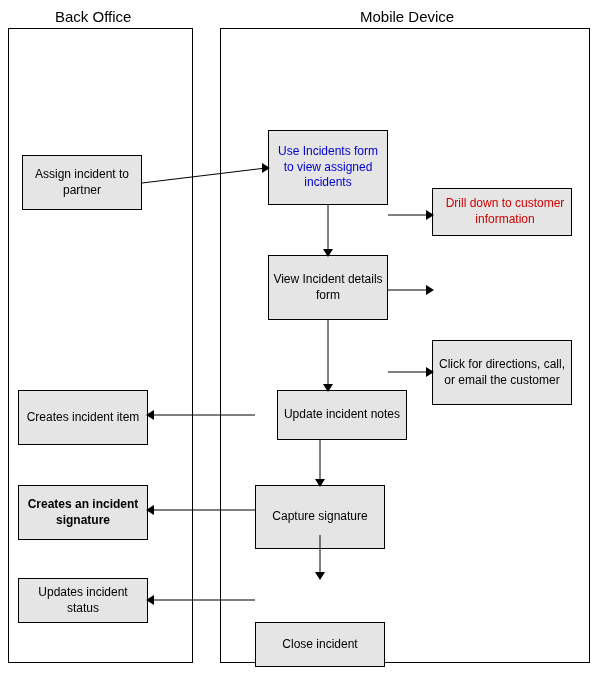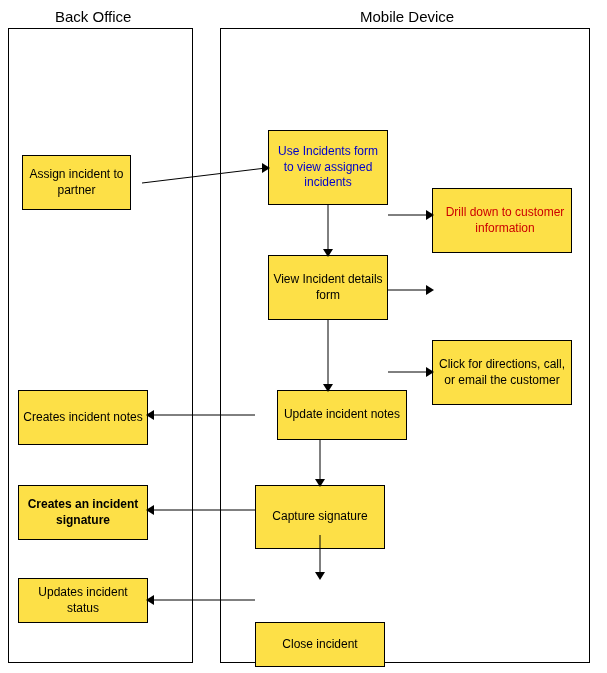--- a/index.html
+++ b/index.html
@@ -35,21 +35,21 @@
       left: 8px;
       width: 185px;
     }
     .mobile-col {
       left: 220px;
       width: 370px;
     }
     .flow-box {
       position: absolute;
       border: 1px solid #000;
-      background: #fde047;
+      background: #e5e5e5;
       text-align: center;
       display: flex;
       align-items: center;
       justify-content: center;
       padding: 4px;
       line-height: 1.3;
     }
     .flow-box.blue-text { color: #0000cc; }
     .flow-box.red-text { color: #cc0000; }
     .flow-box.green-text { color: #006600; }
@@ -58,26 +58,26 @@
 <body>
 
 <div class="diagram-container">
 
   <div class="section-label" style="left: 55px;">Back Office</div>
   <div class="section-label" style="left: 360px;">Mobile Device</div>
 
   <div class="column-box back-office-col"></div>
   <div class="column-box mobile-col"></div>
 
-  <div class="flow-box" style="left: 22px; top: 155px; width: 109px; height: 55px;">
+  <div class="flow-box" style="left: 22px; top: 155px; width: 120px; height: 55px;">
     <span>Assign incident to partner</span>
   </div>
 
   <div class="flow-box" style="left: 18px; top: 390px; width: 130px; height: 55px;">
-    <span>Creates incident notes</span>
+    <span>Creates incident item</span>
   </div>
 
   <div class="flow-box" style="left: 18px; top: 485px; width: 130px; height: 55px; font-weight: bold;">
     <span>Creates an incident signature</span>
   </div>
 
   <div class="flow-box" style="left: 18px; top: 578px; width: 130px; height: 45px;">
     <span>Updates incident status</span>
   </div>
 
@@ -94,21 +94,21 @@
   </div>
 
   <div class="flow-box" style="left: 255px; top: 485px; width: 130px; height: 64px;">
     <span>Capture signature</span>
   </div>
 
   <div class="flow-box" style="left: 255px; top: 578px; width: 130px; height: 45px; margin-top: 44px;">
     <span>Close incident</span>
   </div>
 
-  <div class="flow-box red-text" style="left: 432px; top: 188px; width: 140px; height: 65px; padding-left: 10px;">
+  <div class="flow-box red-text" style="left: 432px; top: 188px; width: 140px; height: 48px; padding-left: 10px;">
     <span>Drill down to customer information</span>
   </div>
 
 
   <div class="flow-box" style="left: 432px; top: 340px; width: 140px; height: 65px;">
     <span>Click for directions, call, or email the customer</span>
   </div>
 
   <svg style="position:absolute;top:0;left:0;width:607px;height:673px;pointer-events:none;">
 

